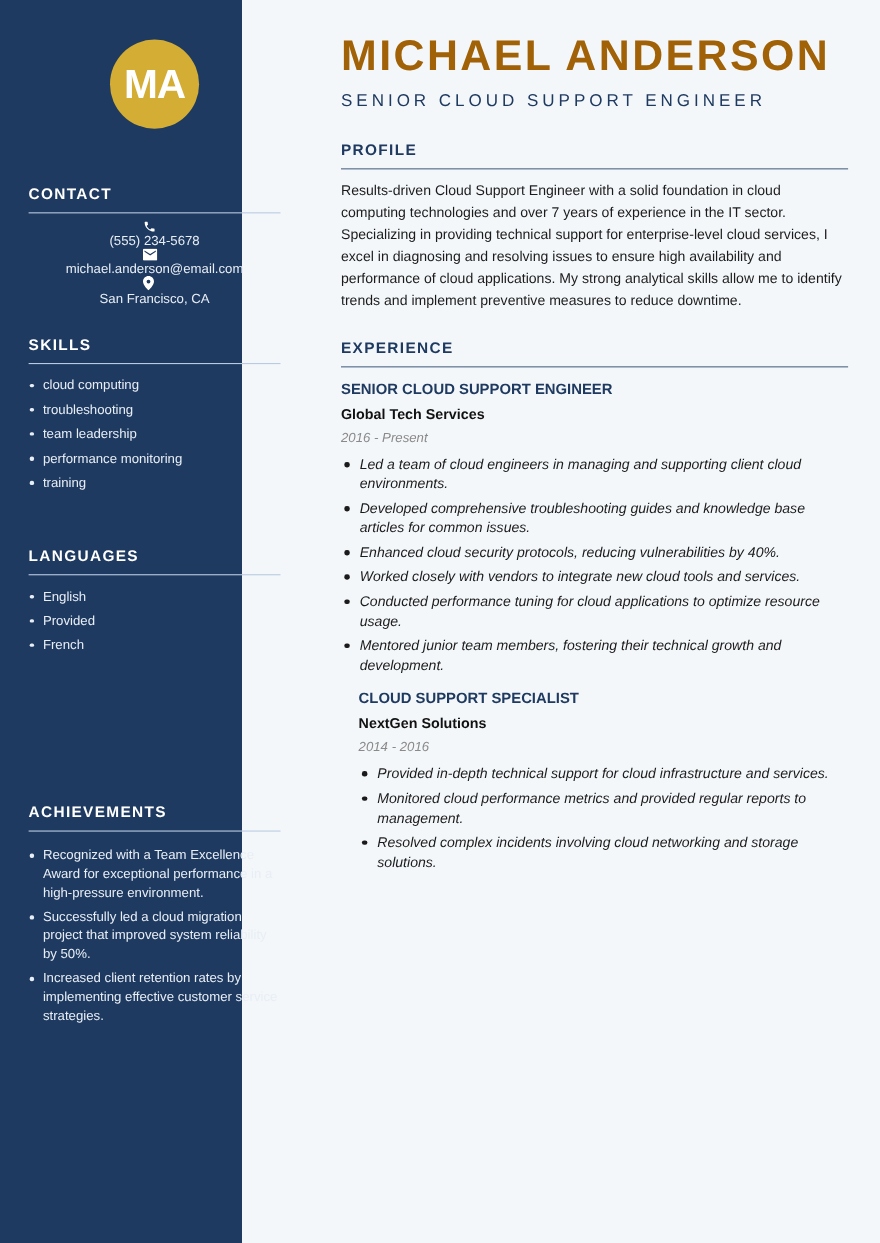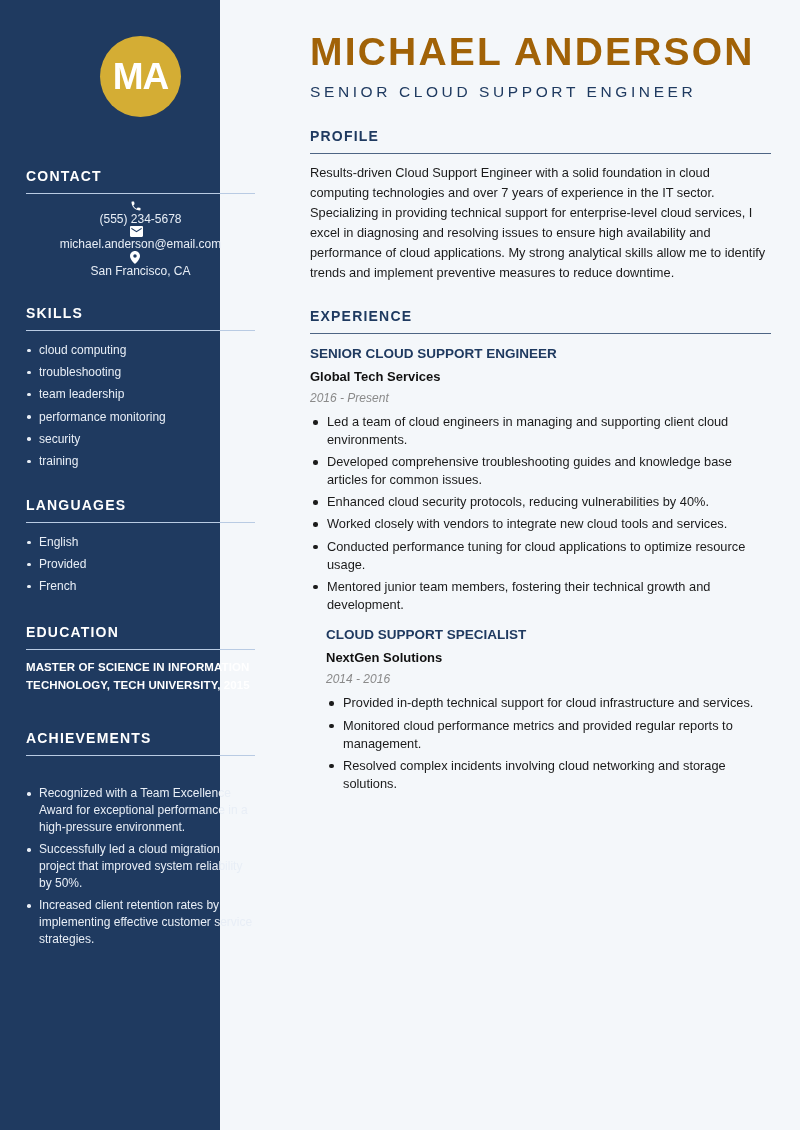--- a/index.html
+++ b/index.html
@@ -38,21 +38,21 @@
   .contact-row .icon { width: 22px; display: inline-flex; align-items: center; }
   .side-list { list-style: none; margin-top: 8px; }
   .side-list li {
     position: relative; padding-left: 13px;
     font-size: 12px; color: #e8eef6; line-height: 22.2px;
   }
   .side-list li::before {
     content: ""; position: absolute; left: 1px; top: 9.5px;
     width: 3.5px; height: 3.5px; border-radius: 50%; background: #e8eef6;
   }
-  .ach-list { list-style: none; margin-top: 29px; }
+  .ach-list { list-style: none; margin-top: 13px; }
   .ach-list li {
     position: relative; padding-left: 13px;
     font-size: 12px; color: #e8eef6; line-height: 17px; margin-bottom: 5px;
   }
   .ach-list li::before {
     content: ""; position: absolute; left: 1px; top: 7px;
     width: 3.5px; height: 3.5px; border-radius: 50%; background: #e8eef6;
   }
   .edu-text {
     font-size: 11.5px; font-weight: bold; color: #ffffff;
@@ -81,21 +81,21 @@
   }
   .job-title {
     font-size: 13.5px; font-weight: bold; color: #1f3a60; margin-top: 12px;
   }
   .job-company {
     font-size: 13px; color: #111111; margin-top: 8px; font-weight: bold; font-weight: 600;
   }
   .job-dates {
     font-size: 12px; color: #8a8a8a; font-style: italic; margin-top: 7px;
   }
-  .job-list { list-style: none; margin-top: 8px; }
+  .job-list { list-style: none; margin-top: 8px; font-style: italic; }
   .job-list li {
     position: relative; padding-left: 17px;
     font-size: 12.8px; color: #1b1b1b; line-height: 17.8px; margin-bottom: 4.5px;
   }
   .job-list li::before {
     content: ""; position: absolute; left: 3px; top: 7px;
     width: 4.5px; height: 4.5px; border-radius: 50%; background: #1b1b1b;
   }
 </style>
 </head>
@@ -136,38 +136,33 @@
     </div>
   </section>
 
   <section class="side-section" style="top:305px;">
     <h2 class="side-heading">SKILLS</h2>
     <ul class="side-list">
       <li>cloud computing</li>
       <li>troubleshooting</li>
       <li>team leadership</li>
       <li>performance monitoring</li>
-      <li>security</li>
       <li>training</li>
     </ul>
   </section>
 
   <section class="side-section" style="top:497px;">
     <h2 class="side-heading">LANGUAGES</h2>
     <ul class="side-list">
       <li>English</li>
       <li>Provided</li>
       <li>French</li>
     </ul>
   </section>
 
-  <section class="side-section" style="top:624px;">
-    <h2 class="side-heading">EDUCATION</h2>
-    <p class="edu-text">MASTER OF SCIENCE IN INFORMATION TECHNOLOGY, TECH UNIVERSITY, 2015</p>
-  </section>
 
   <section class="side-section" style="top:730px;">
     <h2 class="side-heading">ACHIEVEMENTS</h2>
     <ul class="ach-list">
       <li>Recognized with a Team Excellence Award for exceptional performance in a high-pressure environment.</li>
       <li>Successfully led a cloud migration project that improved system reliability by 50%.</li>
       <li>Increased client retention rates by implementing effective customer service strategies.</li>
     </ul>
   </section>
 </aside>

